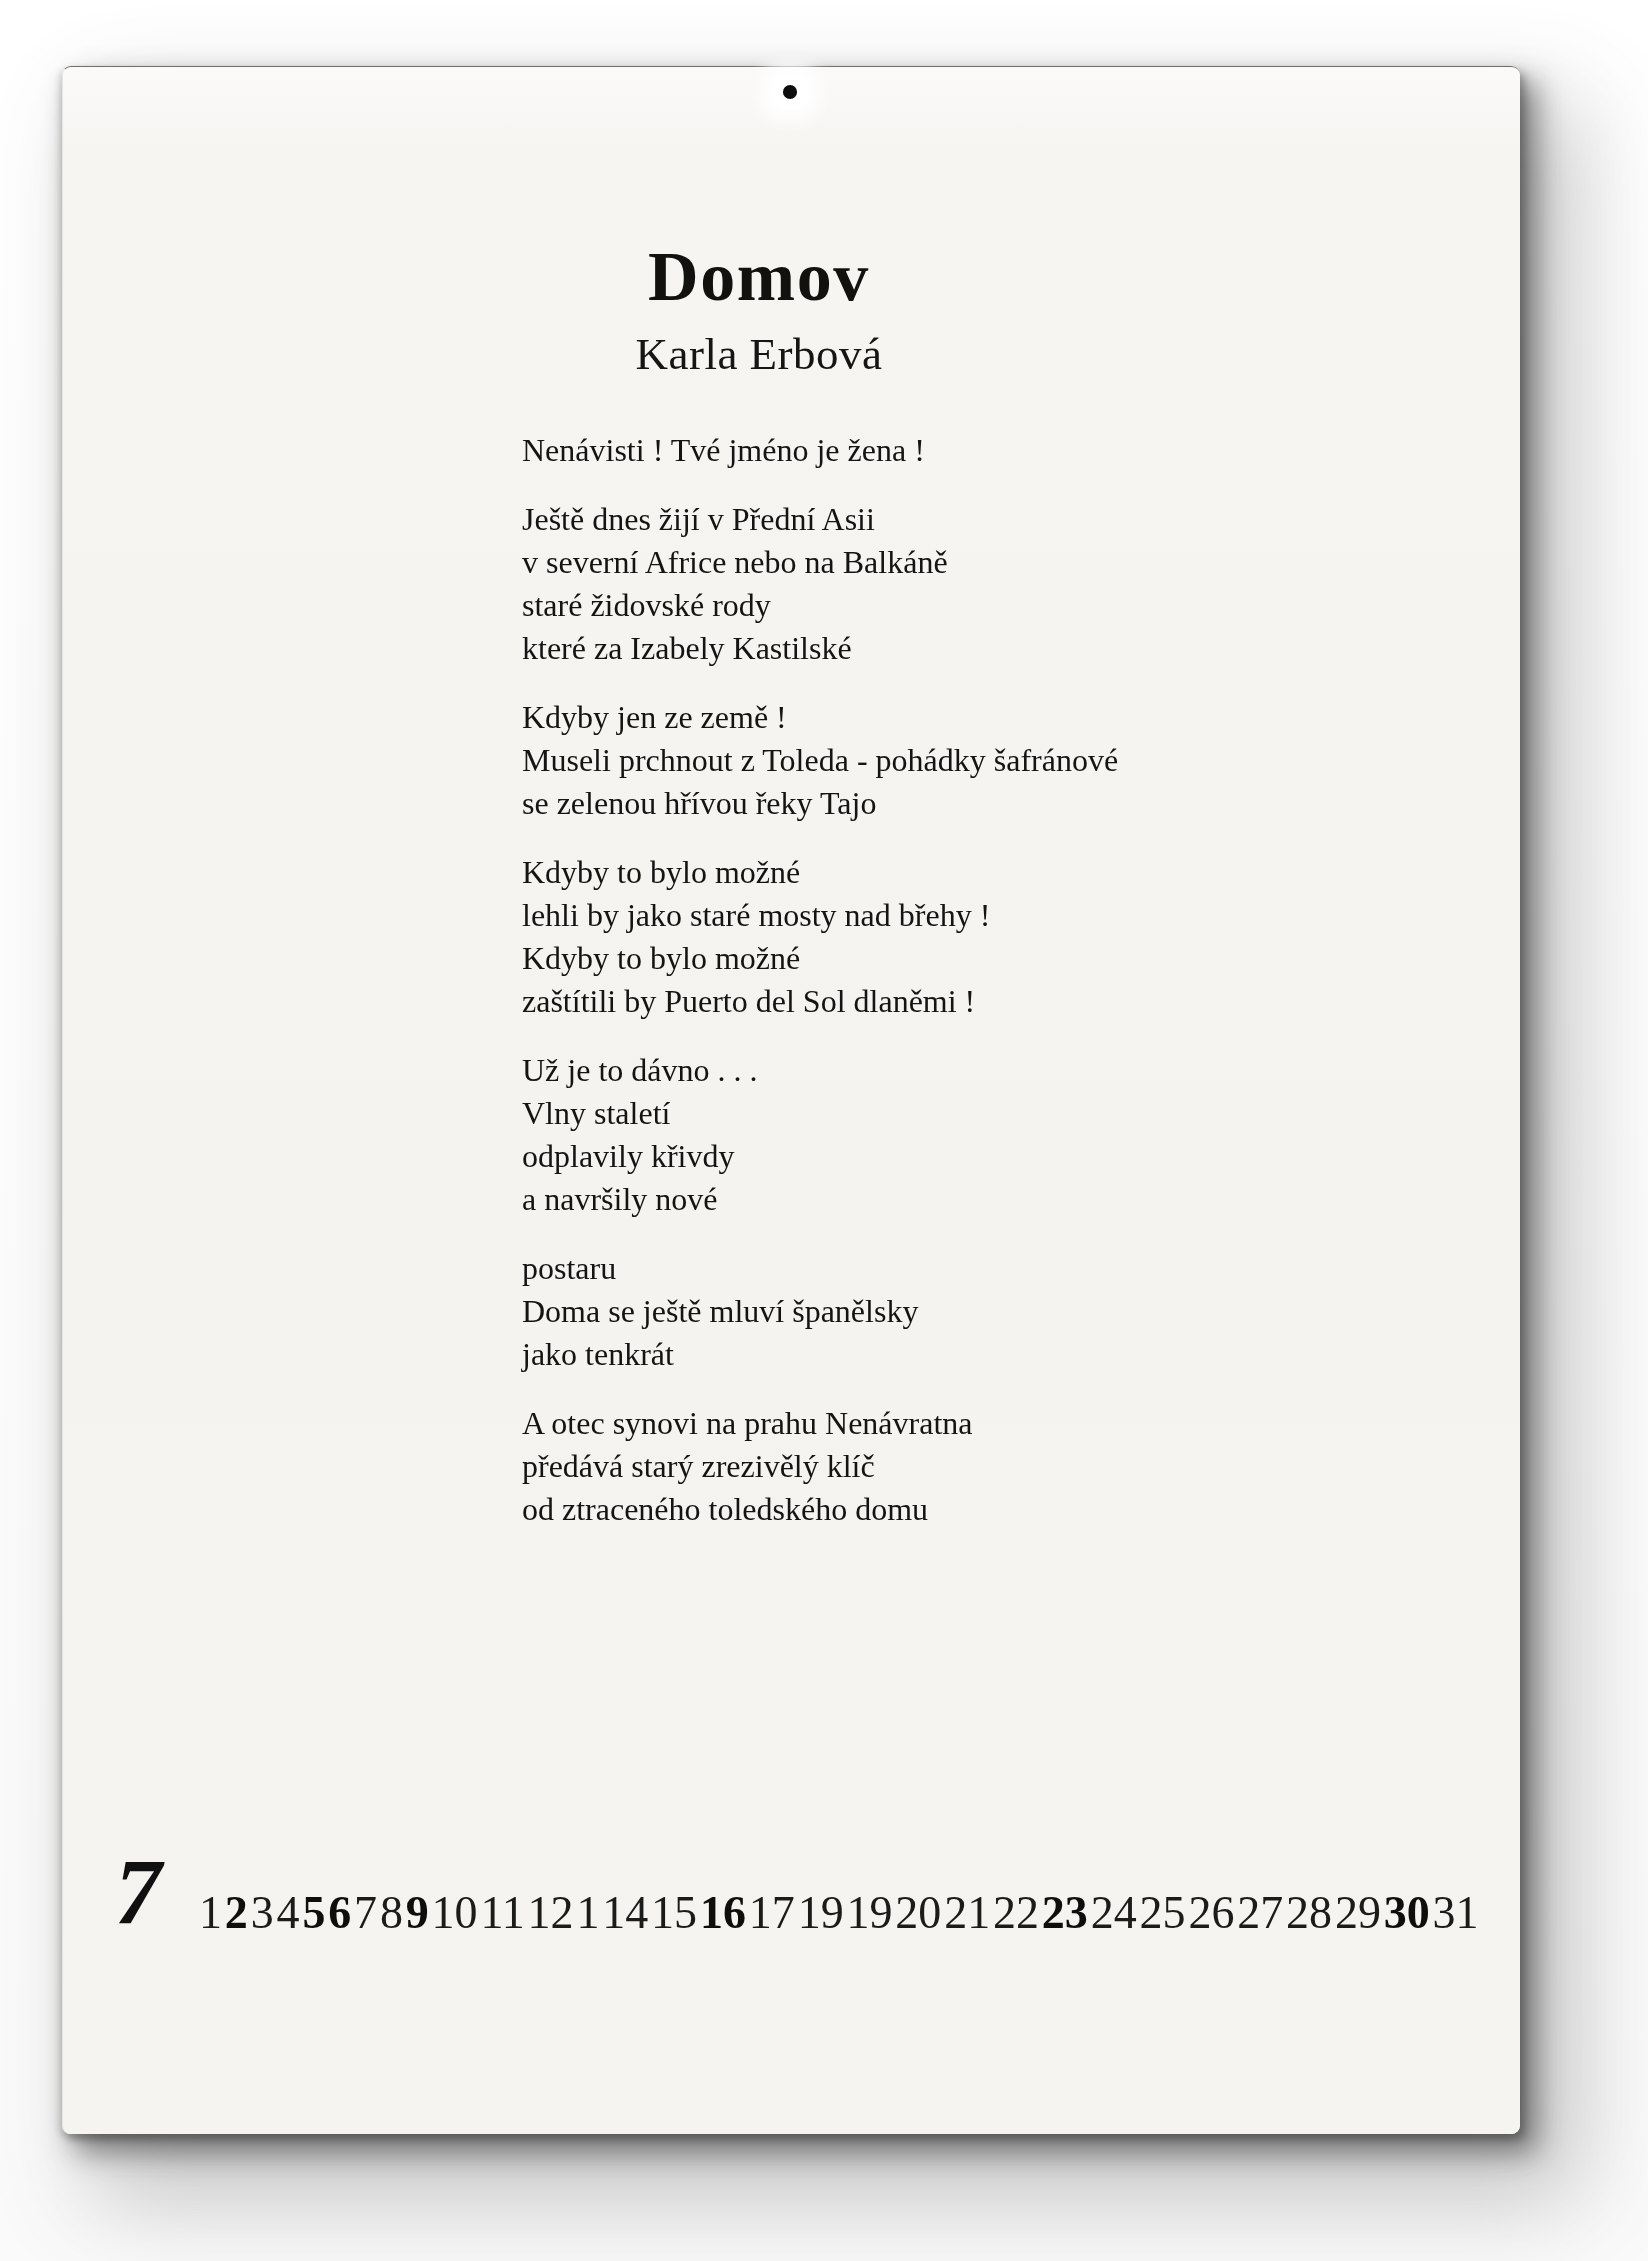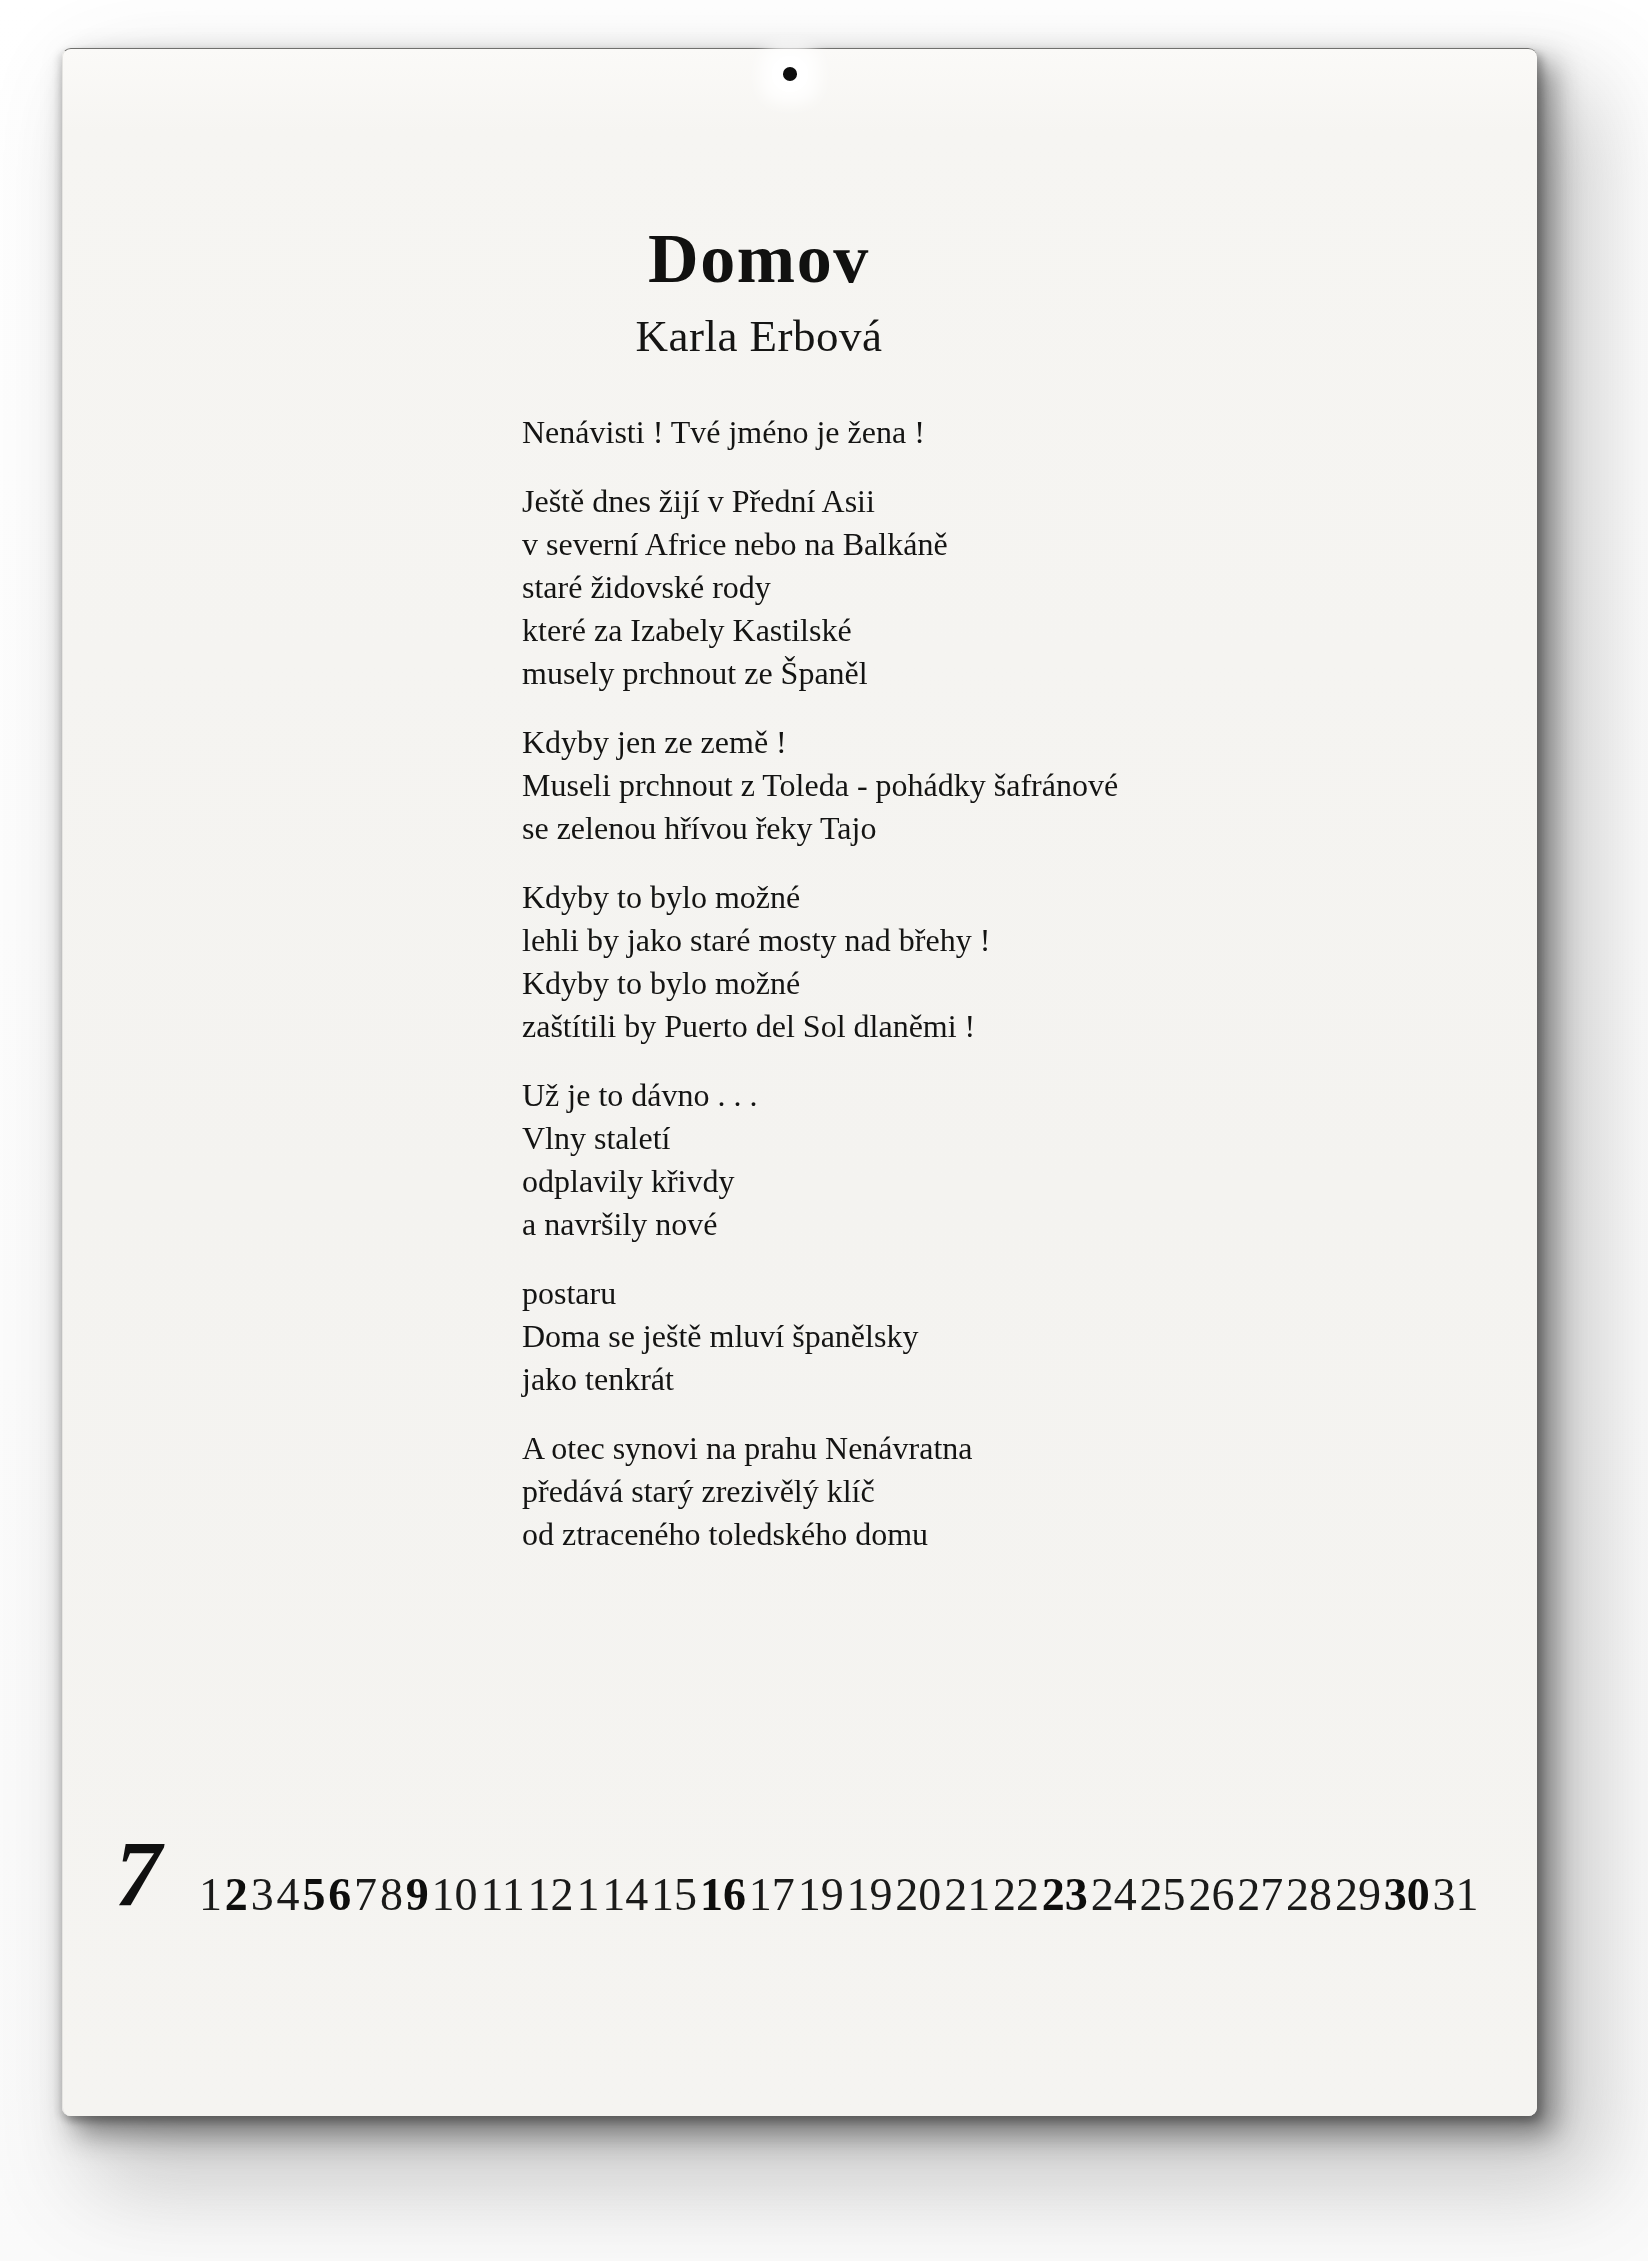--- a/index.html
+++ b/index.html
@@ -7,32 +7,31 @@
     width: 1649px; height: 2261px;
     position: relative;
     background: linear-gradient(180deg, #ffffff 0%, #fcfcfc 60%, #fafafa 100%);
     font-family: "Liberation Serif", serif;
     overflow: hidden;
     color: #161616;
   }
   .scene { position: absolute; inset: 0; }
   .page {
     position: absolute;
-    left: 62px; top: 48px;
+    left: 62px; top: 66px;
     width: 1457px; height: 2067px;
     background: linear-gradient(180deg, #fbfaf8 0%, #f6f5f2 4%, #f4f3f0 55%, #f5f4f1 100%);
     border-radius: 8.8px;
     border-top: 1.6px solid #6f6f6d;
     border-left: 1.1px solid #e6e5e2;
     box-shadow:
       14.3px 16.5px 29px 2.2px rgba(35, 35, 35, 0.50),
       44px 52px 93px 16.5px rgba(85, 85, 85, 0.30),
       4.4px 5.5px 8.8px rgba(0, 0, 0, 0.28),
       -3.3px 3.3px 7.7px rgba(0, 0, 0, 0.10);
-    padding-left: 17px;
   }
   .hole {
     position: absolute;
     left: 720px; top: 18px;
     width: 14.3px; height: 13.7px;
     background: #0d0d0d;
     border-radius: 50%;
     box-shadow:
       0 0 0 11px rgba(255,255,255,0.95),
       0 0 15.4px 23px rgba(255,255,255,0.85);
@@ -114,21 +113,20 @@
         <div class="stanza">
 
             <div class="line">Ještě dnes žijí v Přední Asii</div>
 
             <div class="line">v severní Africe nebo na Balkáně</div>
 
             <div class="line">staré židovské rody</div>
 
             <div class="line">které za Izabely Kastilské</div>
 
-            <div class="line">musely prchnout ze Španěl</div>
           </div>
 
         <div class="stanza">
 
             <div class="line">Kdyby jen ze země !</div>
 
             <div class="line">Museli prchnout z Toleda - pohádky šafránové</div>
 
             <div class="line">se zelenou hřívou řeky Tajo</div>
           </div>

